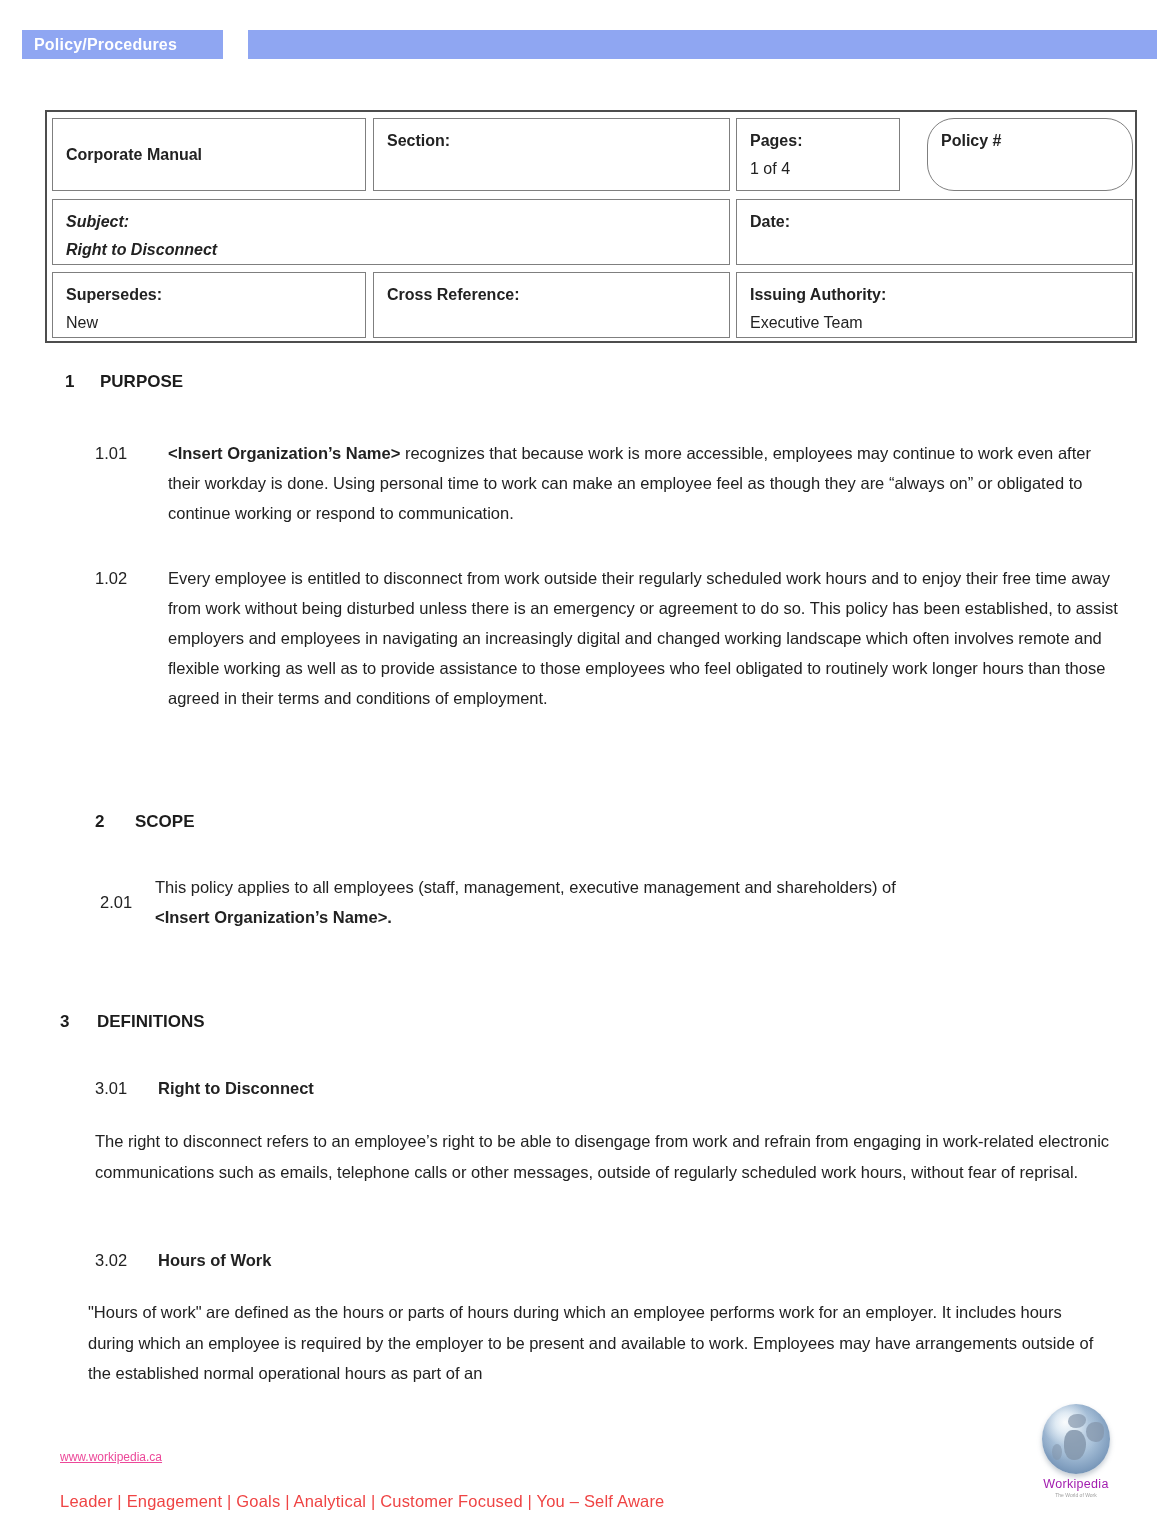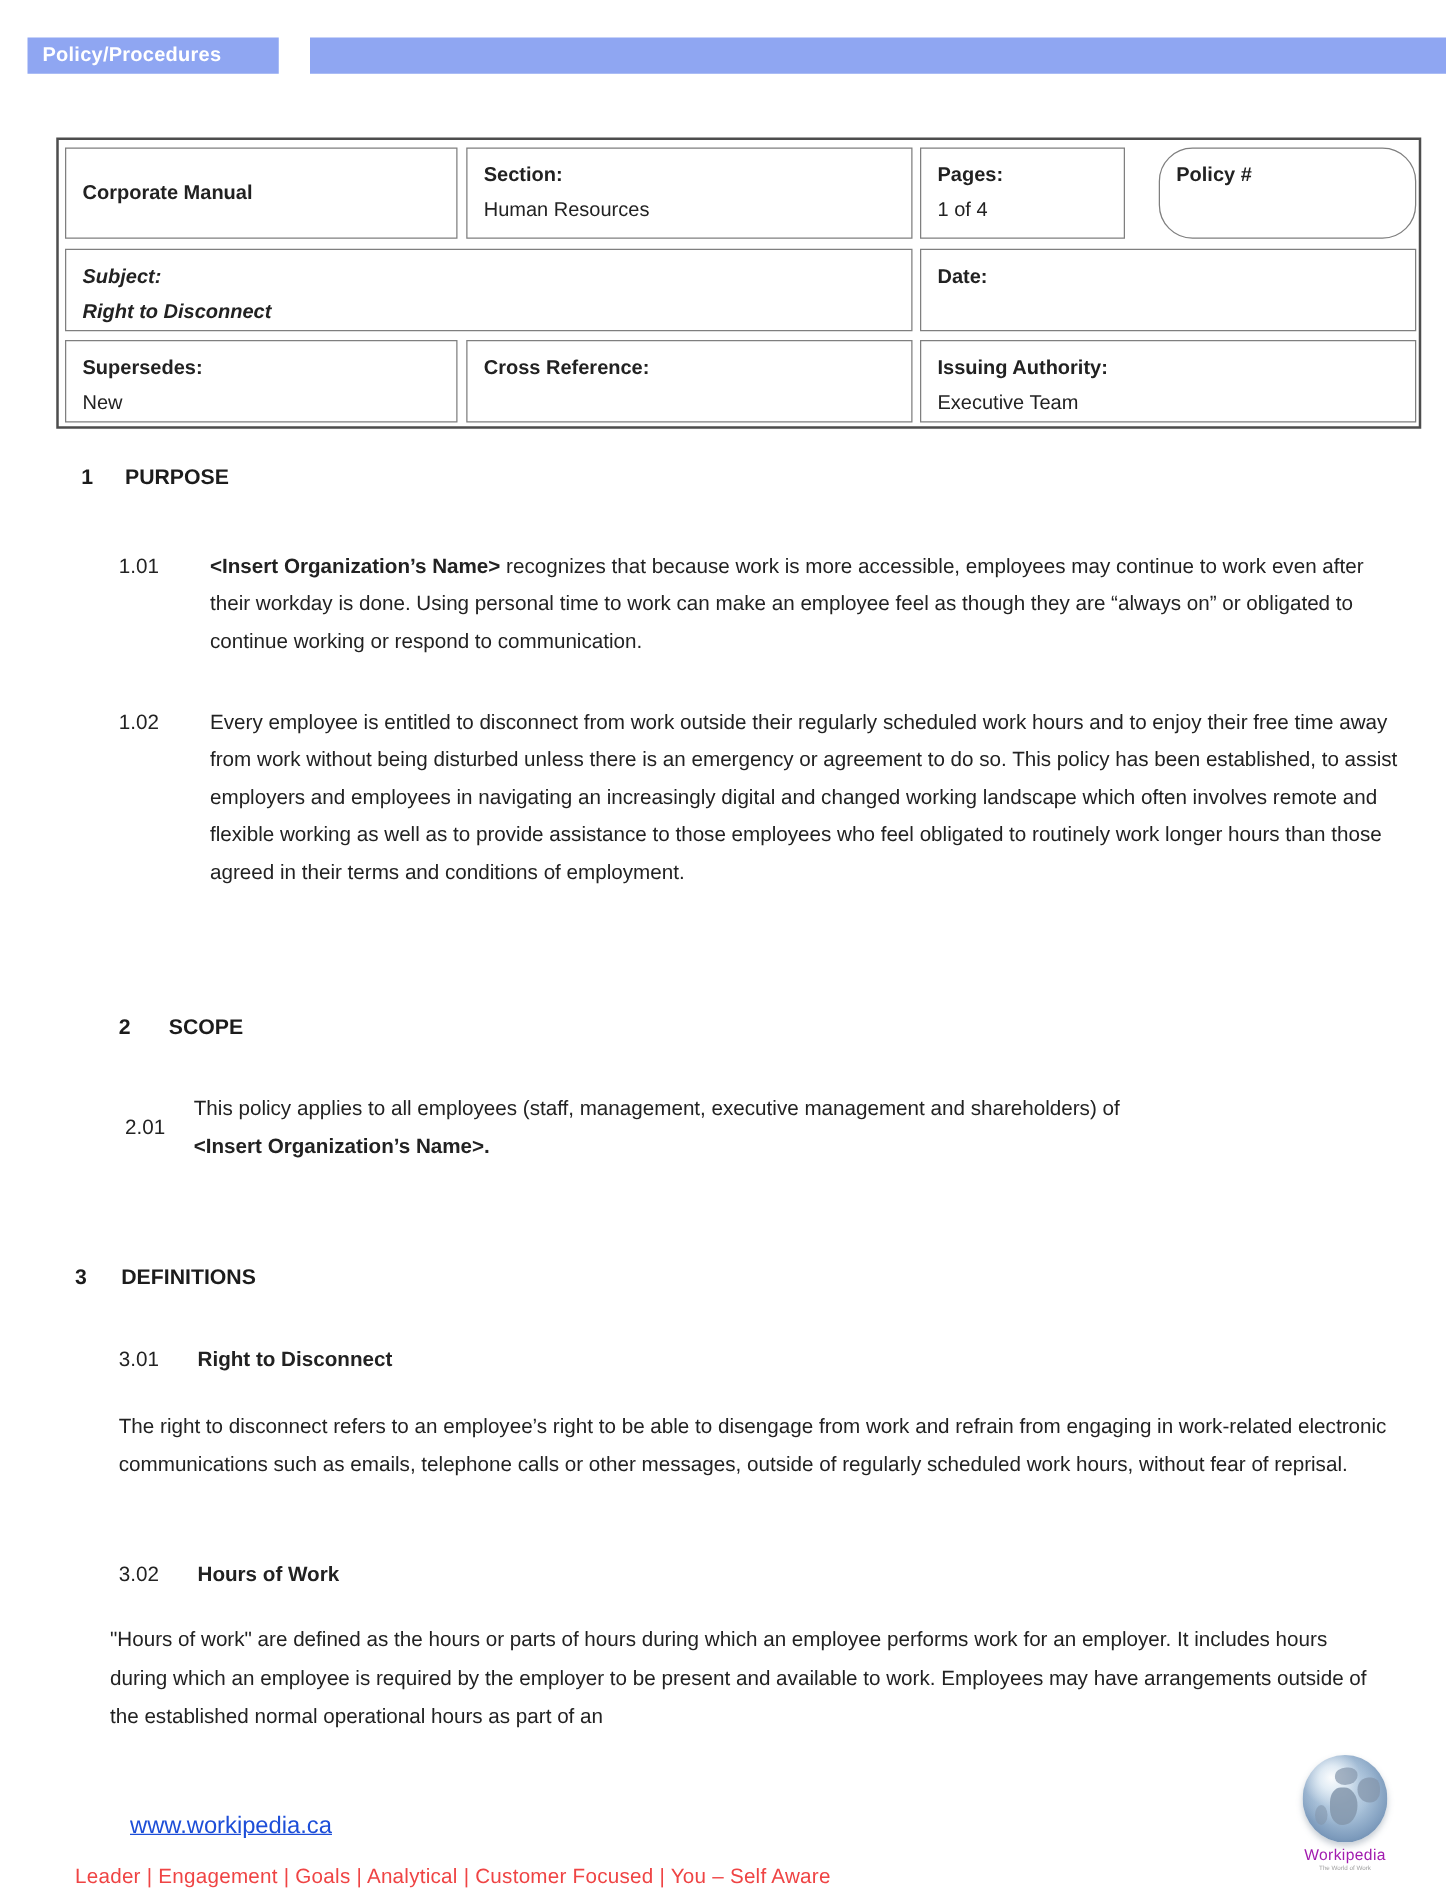--- a/index.html
+++ b/index.html
@@ -91,22 +91,22 @@
   #h302      { left:95px;  top:1249px; }
   #h302 .num { width:63px; }
   #def-how   { left:88px;  top:1297px; width:1018px; }
 
   
   .footer-tagline {
     position:absolute; left:60px; top:1492px; font-size:16.5px;
     color:#ef4444; letter-spacing:0.2px;
   }
   .footer-link {
-    position:absolute; left:60px; top:1450px; font-size:19px;
-    color:#1d4ed8; text-decoration:underline;margin-left:44px;
+    position:absolute; left:60px; top:1450px; font-size:12px;
+    color:#ec4899; text-decoration:underline;
   }
   .logo-wrap {
     position:absolute; left:1036px; top:1404px; width:80px; text-align:center;
   }
   .globe {
     width:68px; height:70px; margin:0 auto; border-radius:50%;
     background:
       radial-gradient(circle at 34% 26%, rgba(255,255,255,0.95) 0%, rgba(236,244,250,0.85) 14%, rgba(190,210,230,0.35) 34%, rgba(0,0,0,0) 55%),
       radial-gradient(circle at 50% 45%, #c9d9e8 0%, #a7c0d8 35%, #7e9cbd 68%, #5d7fa5 92%, #50719a 100%);
     position:relative; overflow:hidden;
@@ -127,21 +127,20 @@
 
   <div class="banner-label">Policy/Procedures</div>
   <div class="banner-bar"></div>
 
   <div class="hdr-table">
     <div class="cell c-r1 c-manual center-v">
       <span class="lbl">Corporate Manual</span>
     </div>
     <div class="cell c-r1 c-section">
       <div class="lbl">Section:</div>
-      <div class="val">Human Resources</div>
     </div>
     <div class="cell c-r1 c-pages">
       <div class="lbl">Pages:</div>
       <div class="val">1 of 4</div>
     </div>
     <div class="cell c-r1 c-policy">
       <div class="lbl">Policy #</div>
     </div>
 
     <div class="cell c-r2 c-subject">

